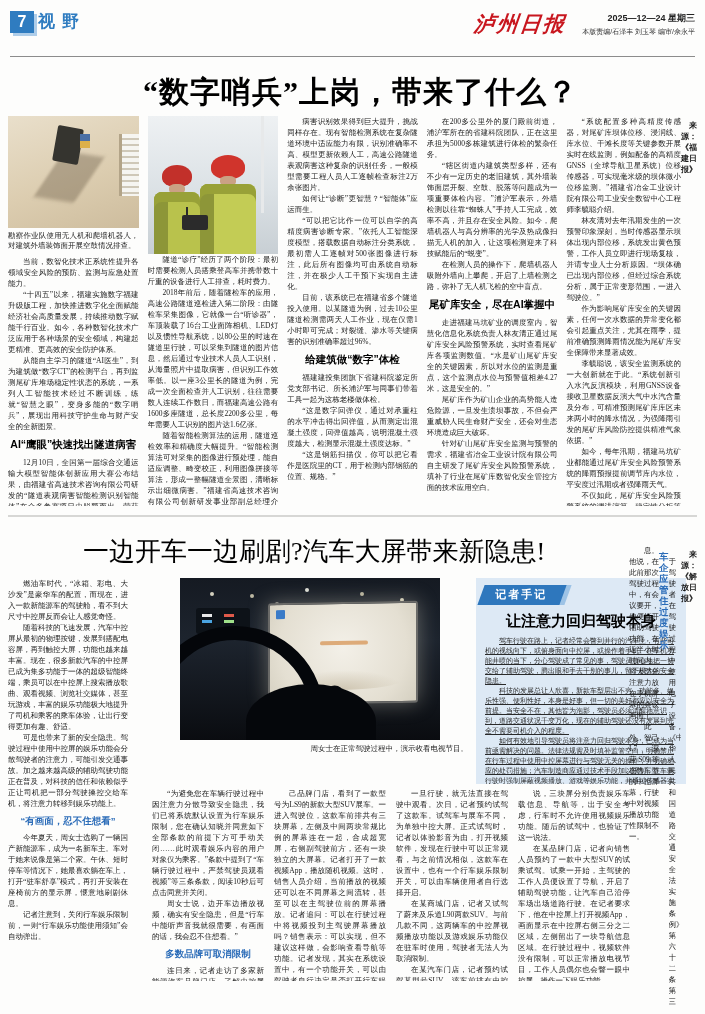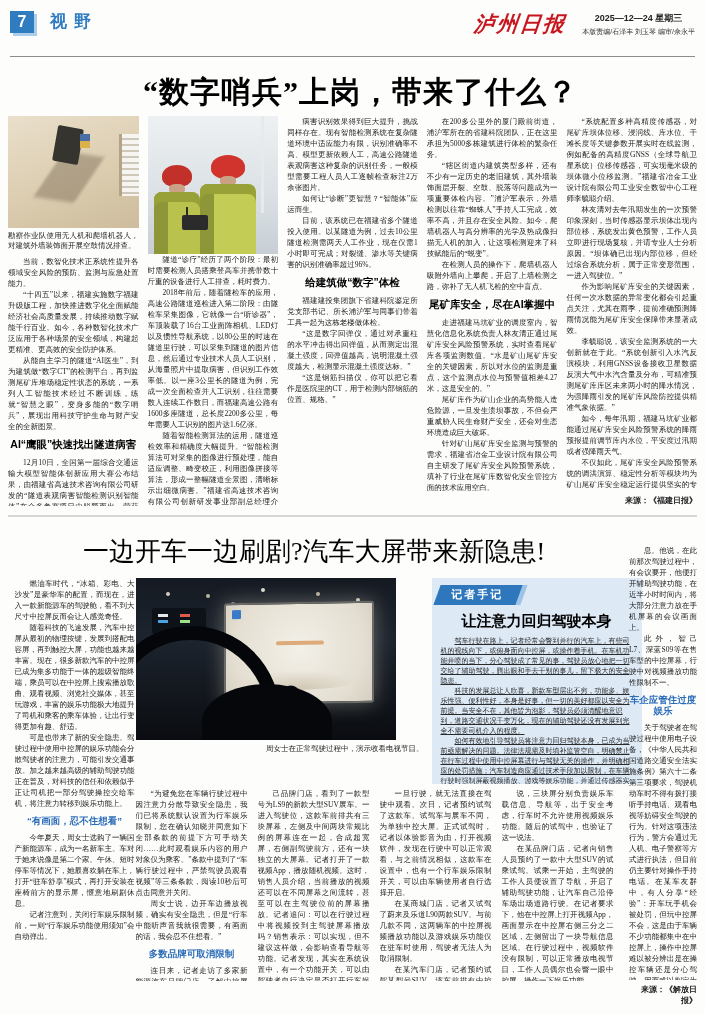--- a/index.html
+++ b/index.html
@@ -4,38 +4,38 @@
 <style>
   html,body{margin:0;padding:0;background:#e9e9e9;}
   .page{position:relative;width:705px;height:1014px;background:#fdfdfc;margin:0 auto;
         font-family:"Liberation Serif","DejaVu Serif",serif;color:#1a1a1a;overflow:hidden;}
 
   
   .hdr{position:absolute;left:10px;top:10px;right:10px;height:32px;}
   .badge{display:inline-block;vertical-align:middle;width:24px;height:22px;background:#2f7cc0;
          color:#fff;font-family:"Liberation Sans",sans-serif;font-weight:bold;font-size:16px;
          text-align:center;line-height:22px;box-shadow:3px 3px 0 #aecde9;}
-  .section-name{display:inline-block;vertical-align:middle;margin-left:12px;color:#2f7cc0;
+  .section-name{display:inline-block;vertical-align:middle;color:#2f7cc0;
          font-weight:bold;font-size:17px;letter-spacing:7px;}
   .hdr-right{position:absolute;right:0;top:0;text-align:right;}
   .masthead{display:inline-block;vertical-align:middle;color:#c8161e;font-weight:bold;
          font-style:italic;font-size:21px;letter-spacing:2px;transform:skewX(-6deg);}
-  .hdr-meta{display:inline-block;vertical-align:middle;margin-left:12px;text-align:center;}
+  .hdr-meta{display:inline-block;vertical-align:middle;margin-left:12px;text-align:right;}
   .hdr-date{font-family:"Liberation Sans",sans-serif;font-size:9px;font-weight:bold;color:#222;}
   .hdr-editors{font-family:"Liberation Sans",sans-serif;font-size:7px;color:#333;margin-top:2px;}
   .hdr-rule{position:absolute;left:0;right:0;top:46px;border-top:1px solid #8c8c8c;}
 
   
   .kicker{position:absolute;left:0;right:0;top:57px;text-align:center;font-size:13px;
           font-weight:bold;font-family:"Liberation Sans",sans-serif;color:#111;}
   .headline1{position:absolute;left:16px;right:0;top:72px;text-align:center;font-size:30px;
           font-weight:900;letter-spacing:1px;color:#000;}
   .a1-body{position:absolute;left:8px;top:116px;width:689px;height:390px;display:flex;gap:9px;}
   .col{flex:1;overflow:hidden;font-size:7.5px;line-height:11px;text-align:justify;}
-  .col-flex{display:flex;flex-direction:column;}
+  .col-flex{display:flex;}
   .grow{flex:1 1 auto;overflow:hidden;}
   .para{margin:0;text-indent:2em;}
   .subhead{font-family:"Liberation Sans",sans-serif;font-weight:bold;font-size:10.5px;
            text-align:center;margin:7px 0;text-indent:0;color:#000;}
   .source{font-weight:bold;font-size:8px;text-align:right;margin:4px 0 0;text-indent:0;}
   .caption{font-size:7.5px;line-height:10px;margin:3px 0 5px;color:#222;text-align:justify;}
 
   
   .photo1{position:relative;height:112px;background:linear-gradient(160deg,#e9dfcb 0%,#dccdb0 55%,#cdbc9d 100%);overflow:hidden;}
   .p1-robot{position:absolute;left:36%;top:10%;width:26px;height:36px;background:#35342f;transform:rotate(10deg);border-radius:2px;}
@@ -57,25 +57,25 @@
   .remote{position:absolute;left:34px;bottom:24px;width:26px;height:15px;background:#2b2b2b;border-radius:2px;}
   .remote:before{content:"";position:absolute;left:4px;top:-8px;width:2px;height:8px;background:#2b2b2b;}
 
   .divider{position:absolute;left:8px;right:8px;top:515px;border-top:2px solid #d7d7d5;}
 
   
   .a2-main{position:absolute;left:8px;top:536px;width:612px;}
   .headline2{text-align:center;font-size:26px;font-weight:400;color:#000;line-height:32px;}
   .subtitle2{text-align:center;font-family:"Liberation Sans",sans-serif;font-weight:bold;
              font-size:11px;color:#111;margin-top:6px;}
-  .a2-row{display:flex;gap:1px;margin-top:10px;height:403px;justify-content:center;}
+  .a2-row{display:flex;gap:24px;margin-top:10px;height:403px;}
   .a2-left{width:120px;flex:none;}
   .a2-mid{width:478px;flex:none;display:flex;flex-direction:column;}
   .a2-mid-top{display:flex;gap:8px;height:206px;flex:none;}
-  .photo-wrap{width:288px;flex:none;}
+  .photo-wrap{width:288px;flex:none;margin-left:28px;}
   .caption2{font-size:7.5px;line-height:10px;text-align:right;margin-top:4px;color:#222;}
   .a2-mid-bottom{flex:1;display:flex;gap:10px;margin-top:4px;overflow:hidden;}
   .a2-right{position:absolute;left:629px;top:545px;width:68px;height:461px;font-size:7.5px;
             line-height:11px;text-align:justify;}
   .bluehead{font-family:"Liberation Sans",sans-serif;font-weight:bold;font-size:9.5px;
             color:#2b6cb8;text-align:center;margin:6px 0;text-indent:0;}
 
   
   .photo3{position:relative;width:260px;height:162px;overflow:hidden;
           background:linear-gradient(180deg,#151a22 0%,#1d242e 38%,#0a0c10 100%);}
@@ -168,20 +168,21 @@
           <p class="para">隧道“诊疗”经历了两个阶段：最初时需要检测人员搭乘登高车并携带数十斤重的设备进行人工排查，耗时费力。</p>
           <p class="para">2018年前后，随着隧检车的应用，高速公路隧道巡检进入第二阶段：由隧检车采集图像，它就像一台“听诊器”，车顶装载了16台工业面阵相机、LED灯以及惯性导航系统，以80公里的时速在隧道里行驶，可以采集到隧道的图片信息，然后通过专业技术人员人工识别，从海量照片中提取病害，但识别工作效率低。以一座3公里长的隧道为例，完成一次全面检查并人工识别，往往需要数人连续工作数日，而福建高速公路有1600多座隧道，总长度2200多公里，每年需要人工识别的图片达1.6亿张。</p>
           <p class="para">随着智能检测算法的运用，隧道巡检效率和精确度大幅提升。“智能检测算法可对采集的图像进行预处理，能自适应调整、畸变校正，利用图像拼接等算法，形成一整幅隧道全景图，清晰标示出细微病害。”福建省高速技术咨询有限公司创新研发事业部副总经理介绍。</p>
         </div>
     </div>
 
     <div class="col">
       <div>
           <p class="para">病害识别效果得到巨大提升，挑战同样存在。现有智能检测系统在复杂隧道环境中适应能力有限，识别准确率不高、模型更新依赖人工，高速公路隧道表观病害这种复杂的识别任务，一般模型需要工程人员人工逐帧检查标注2万余张图片。</p>
           <p class="para">如何让“诊断”更智慧？“智能体”应运而生。</p>
+          <p class="para">“可以把它比作一位可以自学的高精度病害诊断专家。”依托人工智能深度模型，搭载数据自动标注分类系统，最初需人工逐帧对500张图像进行标注，此后所有图像均可由系统自动标注，并在极少人工干预下实现自主进化。</p>
           <p class="para">目前，该系统已在福建省多个隧道投入使用。以某隧道为例，过去10公里隧道检测需两天人工作业，现在仅需1小时即可完成；对裂缝、渗水等关键病害的识别准确率超过96%。</p>
         </div>
       <h3 class="subhead">给建筑做“数字”体检</h3>
       <div>
           <p class="para">福建建投集团旗下省建科院鉴定所党支部书记、所长浦沪军与同事们带着工具一起为这栋老楼做体检。</p>
           <p class="para">“这是数字回弹仪，通过对承重柱的水平冲击得出回弹值，从而测定出混凝土强度，回弹值越高，说明混凝土强度越大，检测显示混凝土强度达标。”</p>
           <p class="para">“这是钢筋扫描仪，你可以把它看作是医院里的CT，用于检测内部钢筋的位置、规格。”</p>
         </div>
     </div>
 

